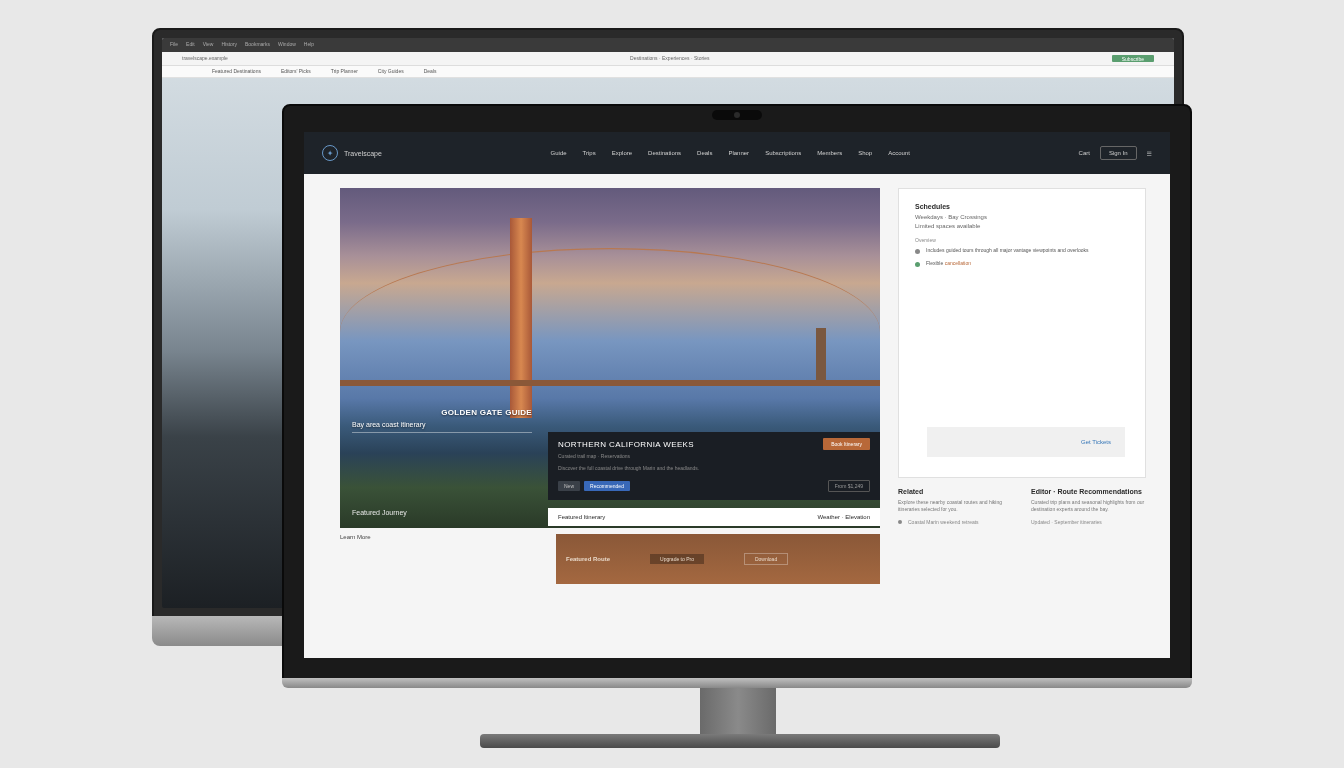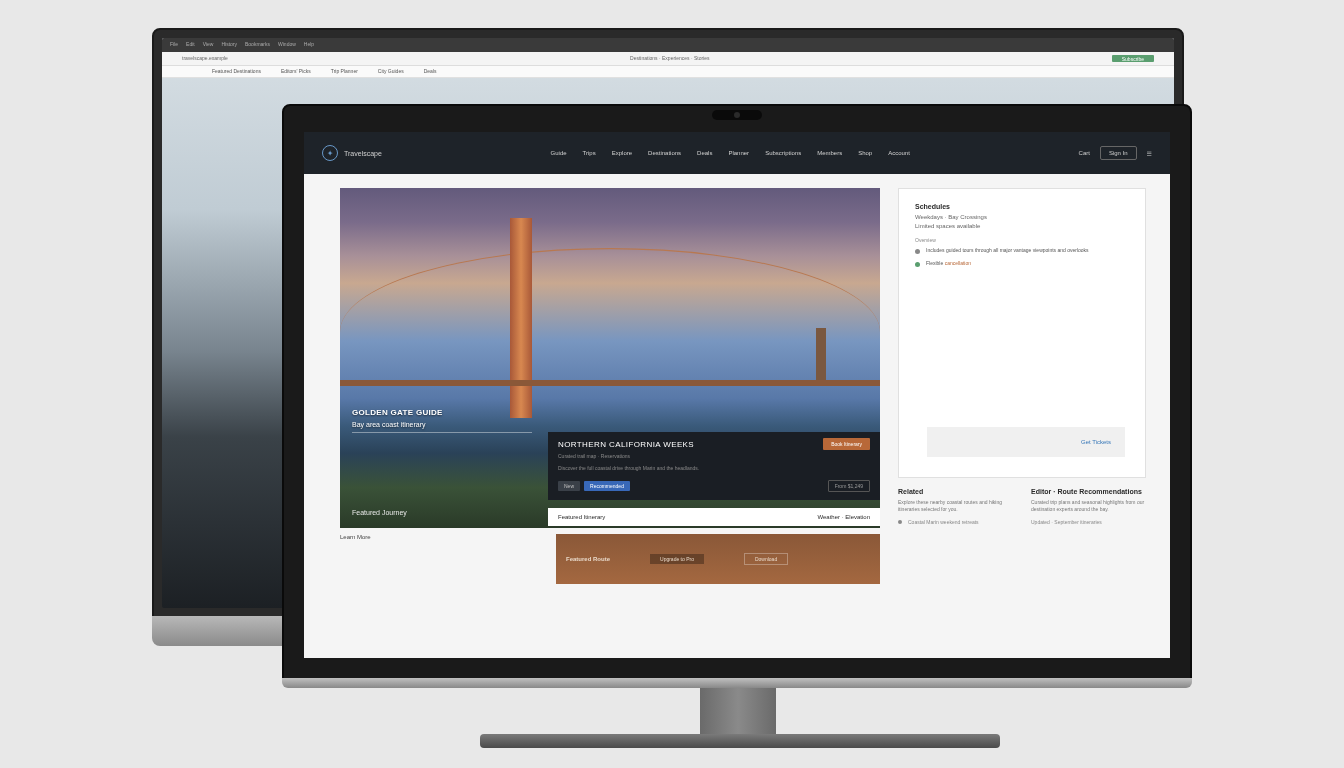--- a/index.html
+++ b/index.html
@@ -245,21 +245,21 @@
   background: #7a5840;
 }
 .hero-text-overlay {
   position: absolute;
   left: 12px;
   top: 220px;
   color: #fff;
   font-size: 8px;
   text-shadow: 0 1px 2px rgba(0,0,0,0.6);
 }
-.hero-text-overlay .line1 { font-weight: 600; letter-spacing: 0.3px; }
+.hero-text-overlay .line1 { font-weight: 600; letter-spacing: 0.3px; text-align: right; }
 .hero-text-overlay .line2 { margin-top: 4px; font-size: 7px; }
 .hero-text-overlay .divider { width: 180px; height: 1px; background: rgba(255,255,255,0.4); margin: 4px 0; }
 .hero-bottom-left {
   position: absolute;
   left: 12px;
   bottom: 12px;
   color: #e8e8e8;
   font-size: 7px;
 }
 

